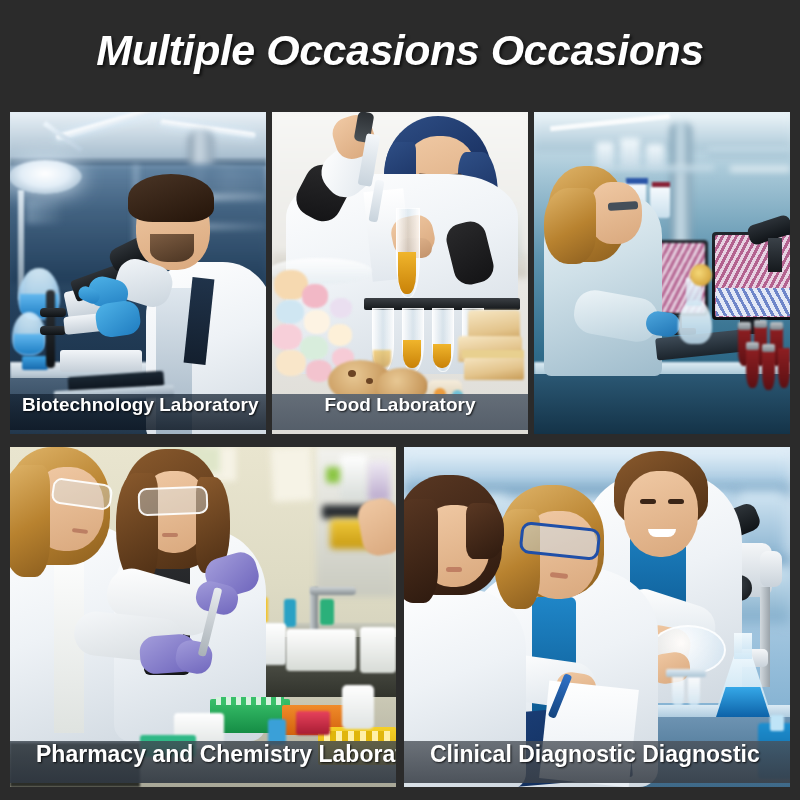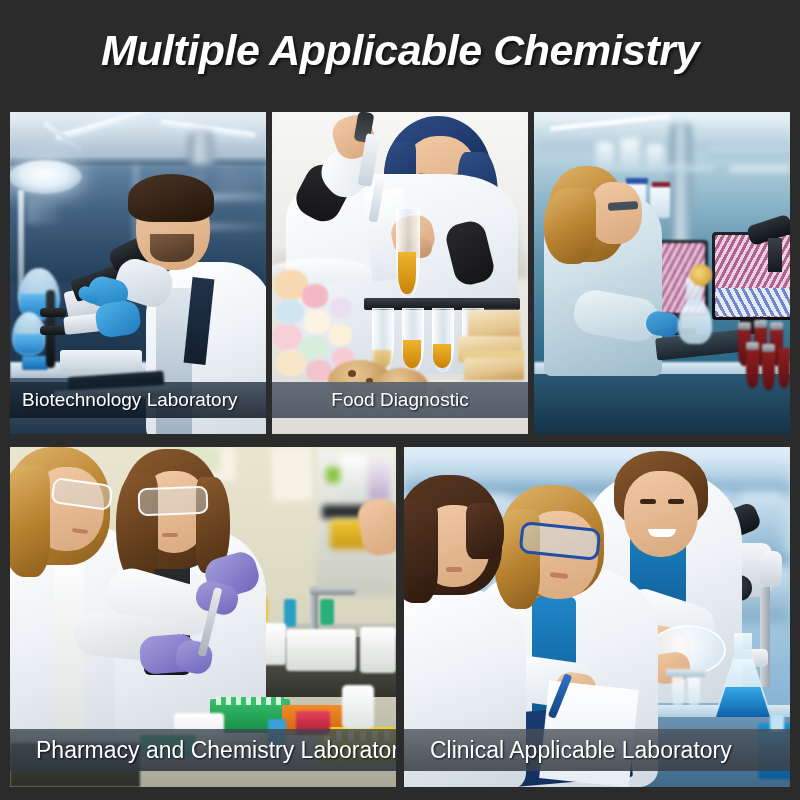--- a/index.html
+++ b/index.html
@@ -46,27 +46,27 @@
     overflow: hidden;
     background: #0d1a26;
   }
   .scene {
     position: absolute;
     inset: 0;
     overflow: hidden;
   }
   .caption {
     position: absolute;
-    left: 0; right: 0; bottom: 16px;
+    left: 0; right: 0; bottom: 4px;
     color: #ffffff;
     font-family: "Liberation Sans", sans-serif;
-    font-weight: normal;
+    font-weight: bold;
     text-shadow: 1px 1px 2px rgba(0,0,0,0.8);
     display: flex;
-    align-items: center;
+    align-items: flex-start;
     box-sizing: border-box;
     white-space: nowrap;
   }
   .cap-top { height: 36px; font-size: 19px; padding: 0 12px; }
   .cap-bot { height: 42px; font-size: 23px; padding: 0 26px; }
   .cap-center { justify-content: center; padding: 0; }
 
   
   #panel-bio   { left: 10px;  top: 12px;  width: 256px; height: 322px; }
   #panel-food  { left: 272px; top: 12px;  width: 256px; height: 322px; }
@@ -157,21 +157,21 @@
   .clipboard { background: linear-gradient(160deg,#1b3f78,#0f2a55); border-radius: 3px; }
   .paper { background: linear-gradient(170deg,#ffffff,#e6ecf2); }
   .petri { border-radius: 50%; background: radial-gradient(circle at 40% 35%, rgba(255,255,255,.95), rgba(205,225,240,.75)); border: 2px solid rgba(255,255,255,.85); }
   .flask-blue { background: linear-gradient(180deg,#35a8e8,#0d62a8); }
   .scope-white { background: linear-gradient(180deg,#f4f6f8,#c9d2da); border-radius:4px; }
 </style>
 </head>
 <body>
 
 <div id="header">
-  <div id="page-title">Multiple Applicable Chemistry</div>
+  <div id="page-title">Multiple Occasions Occasions</div>
 </div>
 
 <div id="gallery">
 
   <div class="panel" id="panel-bio">
     <div class="scene">
       <div id="bio-bg"></div>
 
       <div class="sh bio-ceil blur" style="left:0;top:0;width:256px;height:52px;"></div>
       <div class="sh blur" style="left:0;top:46px;width:256px;height:8px;background:linear-gradient(180deg,#8ea6b8,#4e6a82);"></div>
@@ -304,21 +304,21 @@
       <div class="sh bread blur" style="left:196px;top:198px;width:52px;height:34px;"></div>
       <div class="sh bread blur" style="left:186px;top:224px;width:64px;height:26px;"></div>
       <div class="sh bread blur" style="left:192px;top:244px;width:60px;height:24px;"></div>
       <div class="sh blur" style="left:190px;top:238px;width:62px;height:8px;background:#e8d08f;"></div>
 
       <div class="sh blur" style="left:156px;top:268px;width:34px;height:22px;background:linear-gradient(180deg,#f6eddc,#d9cdb4);border-radius:6px;"></div>
       <div class="sh blur" style="left:162px;top:276px;width:12px;height:12px;background:#eb9c3e;border-radius:50%;"></div>
       <div class="sh blur" style="left:180px;top:278px;width:11px;height:11px;background:#6fc1d8;border-radius:50%;"></div>
     </div>
     <div class="caption cap-top cap-center" style="background:linear-gradient(180deg,rgba(90,100,112,.92),rgba(78,88,100,.95));">
-      <span>Food Diagnostic</span>
+      <span>Food Laboratory</span>
     </div>
   </div>
 
   <div class="panel" id="panel-env">
     <div class="scene">
       <div id="env-bg"></div>
 
       <div class="sh blur2" style="left:0;top:0;width:256px;height:40px;background:linear-gradient(180deg,#eef6fa,#a9c6d6);"></div>
       <div class="sh blur" style="left:16px;top:8px;width:120px;height:5px;background:#ffffff;opacity:.85;transform:rotate(-6deg);"></div>
 
@@ -521,17 +521,17 @@
       <div class="sh" style="left:330px;top:186px;width:18px;height:26px;background:linear-gradient(180deg,rgba(245,252,255,.9),rgba(205,230,245,.85));"></div>
 
       <div class="sh blur" style="left:268px;top:228px;width:12px;height:34px;background:linear-gradient(180deg,rgba(255,255,255,.85),rgba(205,228,242,.8));border-radius:0 0 45% 45%;"></div>
       <div class="sh blur" style="left:284px;top:230px;width:12px;height:32px;background:linear-gradient(180deg,rgba(255,255,255,.85),rgba(205,228,242,.8));border-radius:0 0 45% 45%;"></div>
       <div class="sh blur" style="left:262px;top:222px;width:40px;height:8px;background:linear-gradient(180deg,#e3edf4,#a9c3d4);border-radius:2px;"></div>
 
       <div class="sh blur" style="left:354px;top:276px;width:40px;height:56px;background:linear-gradient(180deg,#1e8fd0,#0b5c96);border-radius:4px;"></div>
       <div class="sh blur" style="left:366px;top:268px;width:14px;height:16px;background:#bfe4f7;border-radius:2px;"></div>
     </div>
     <div class="caption cap-bot" style="background:linear-gradient(180deg,rgba(74,80,88,.78),rgba(58,64,72,.88));">
-      <span>Clinical Applicable Laboratory</span>
+      <span>Clinical Diagnostic Diagnostic</span>
     </div>
   </div>
 
 </div>
 
 </body></html>

